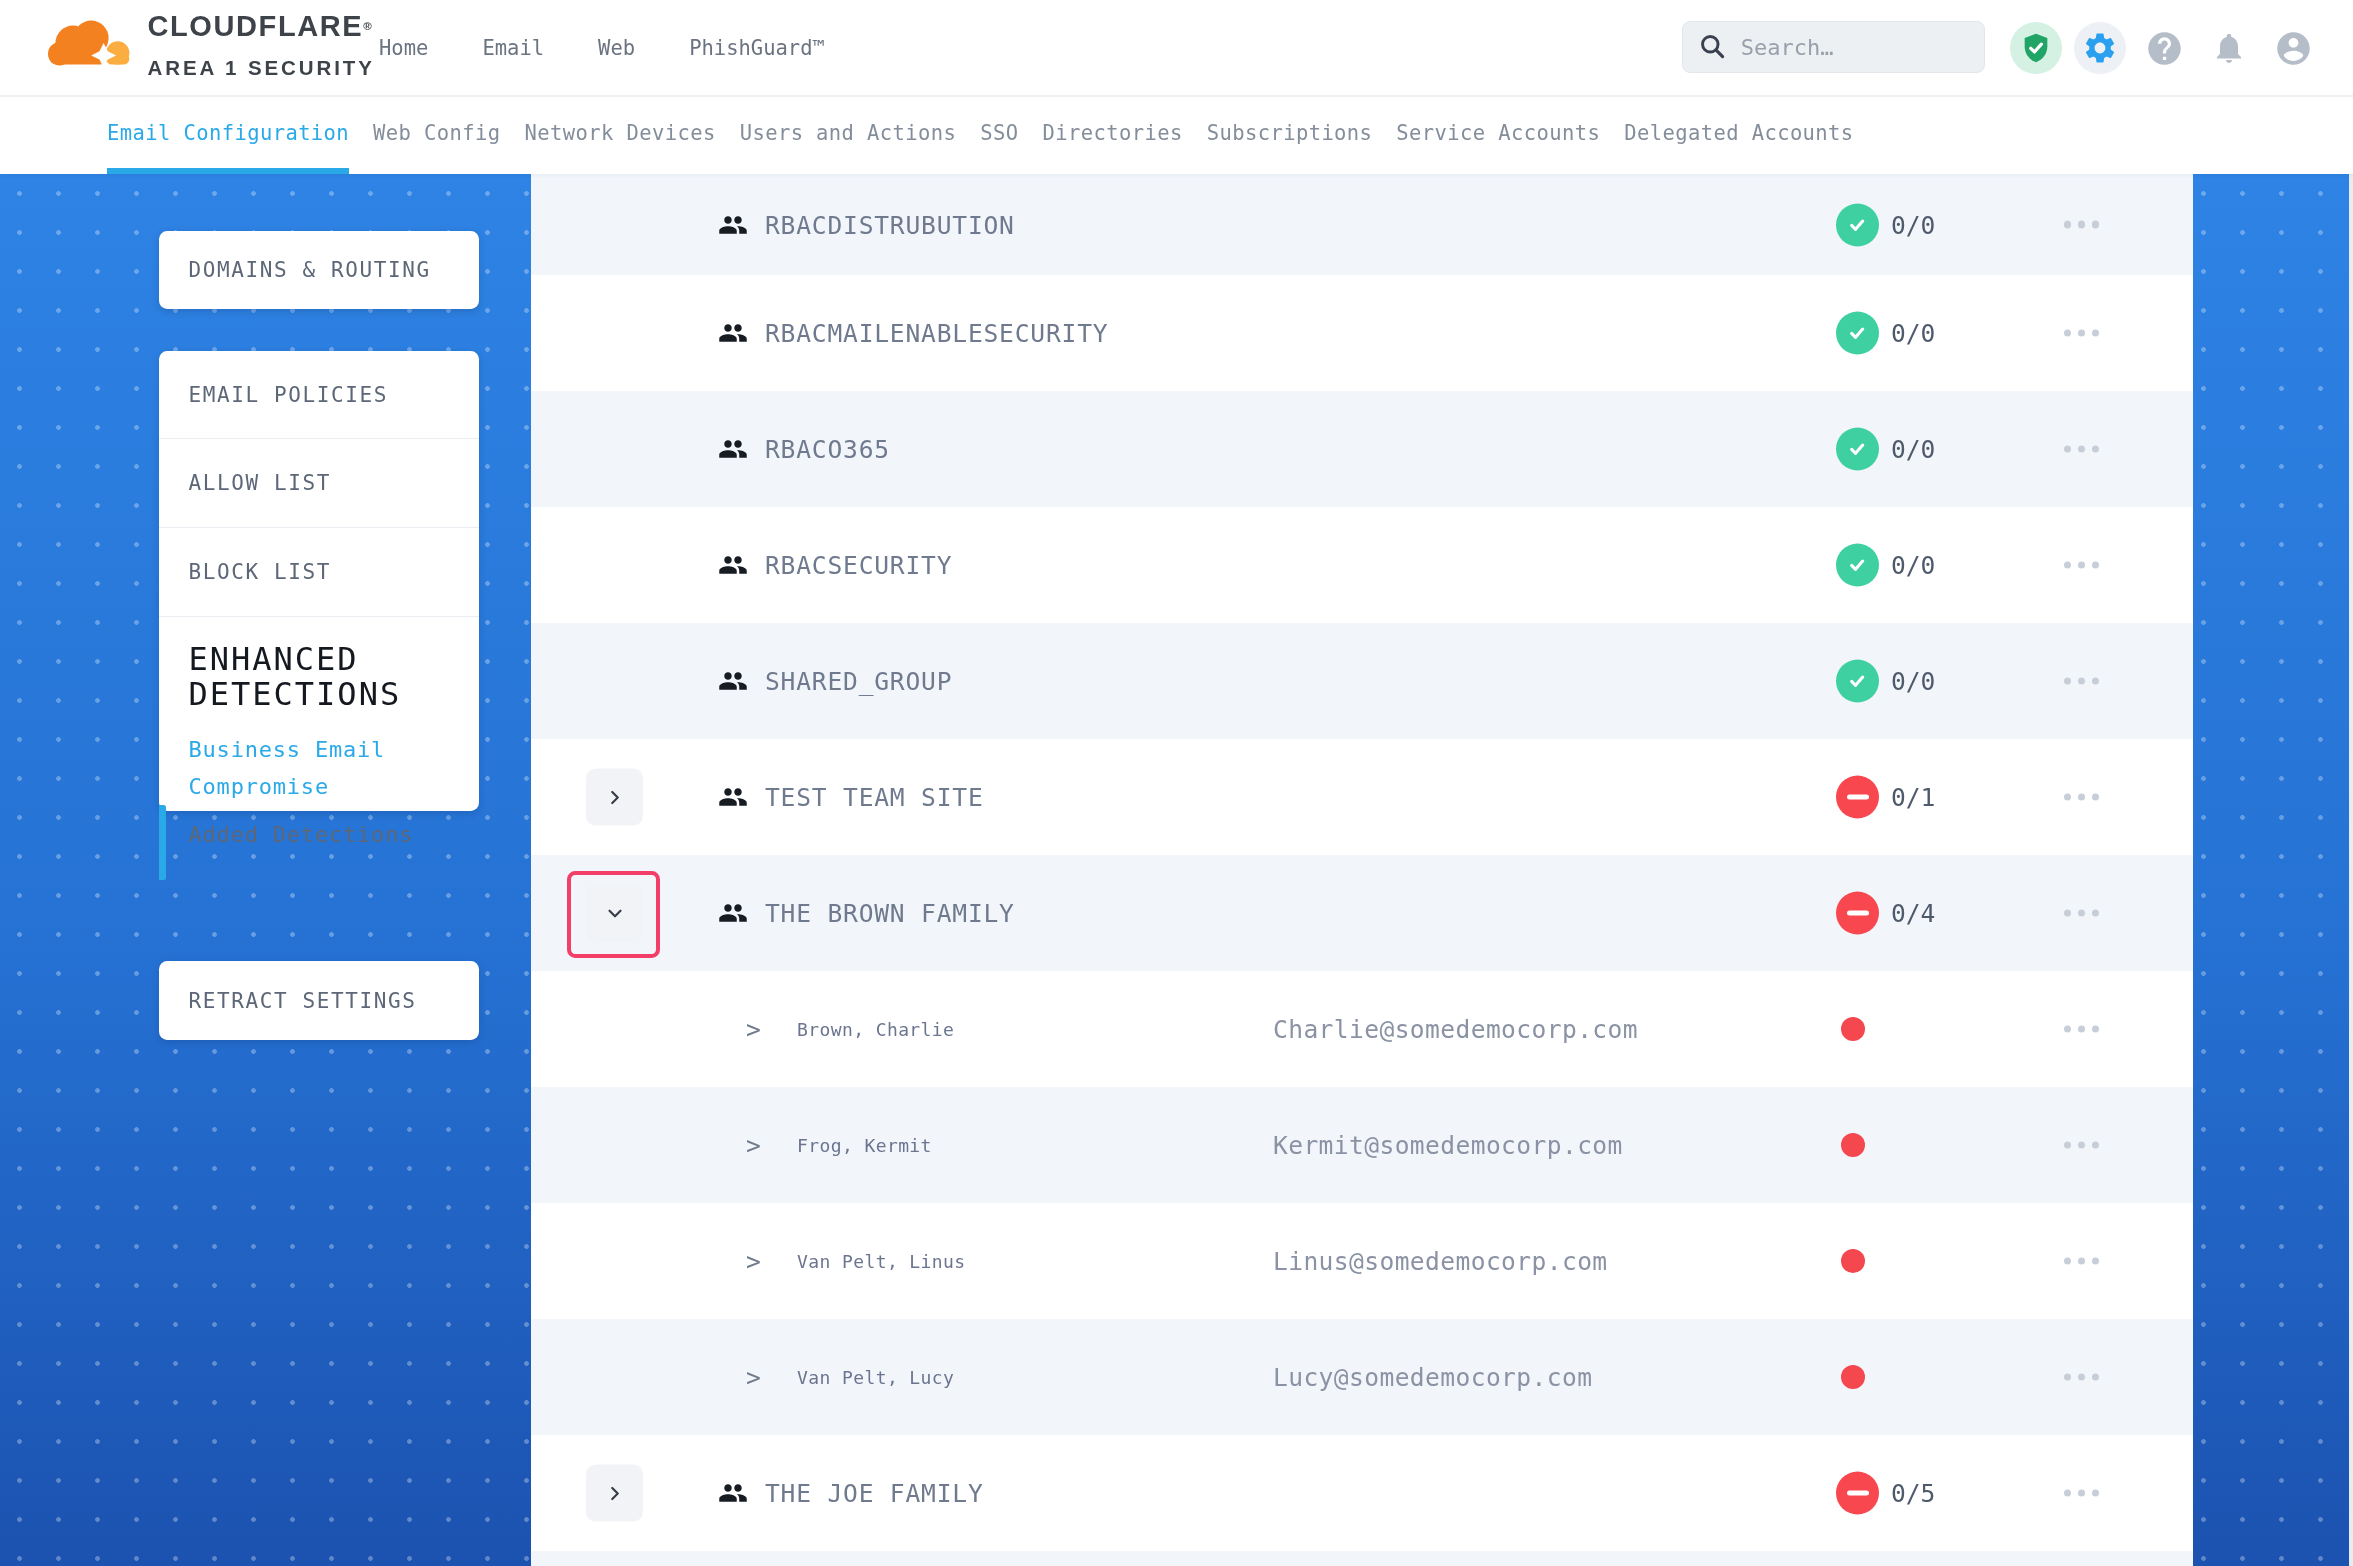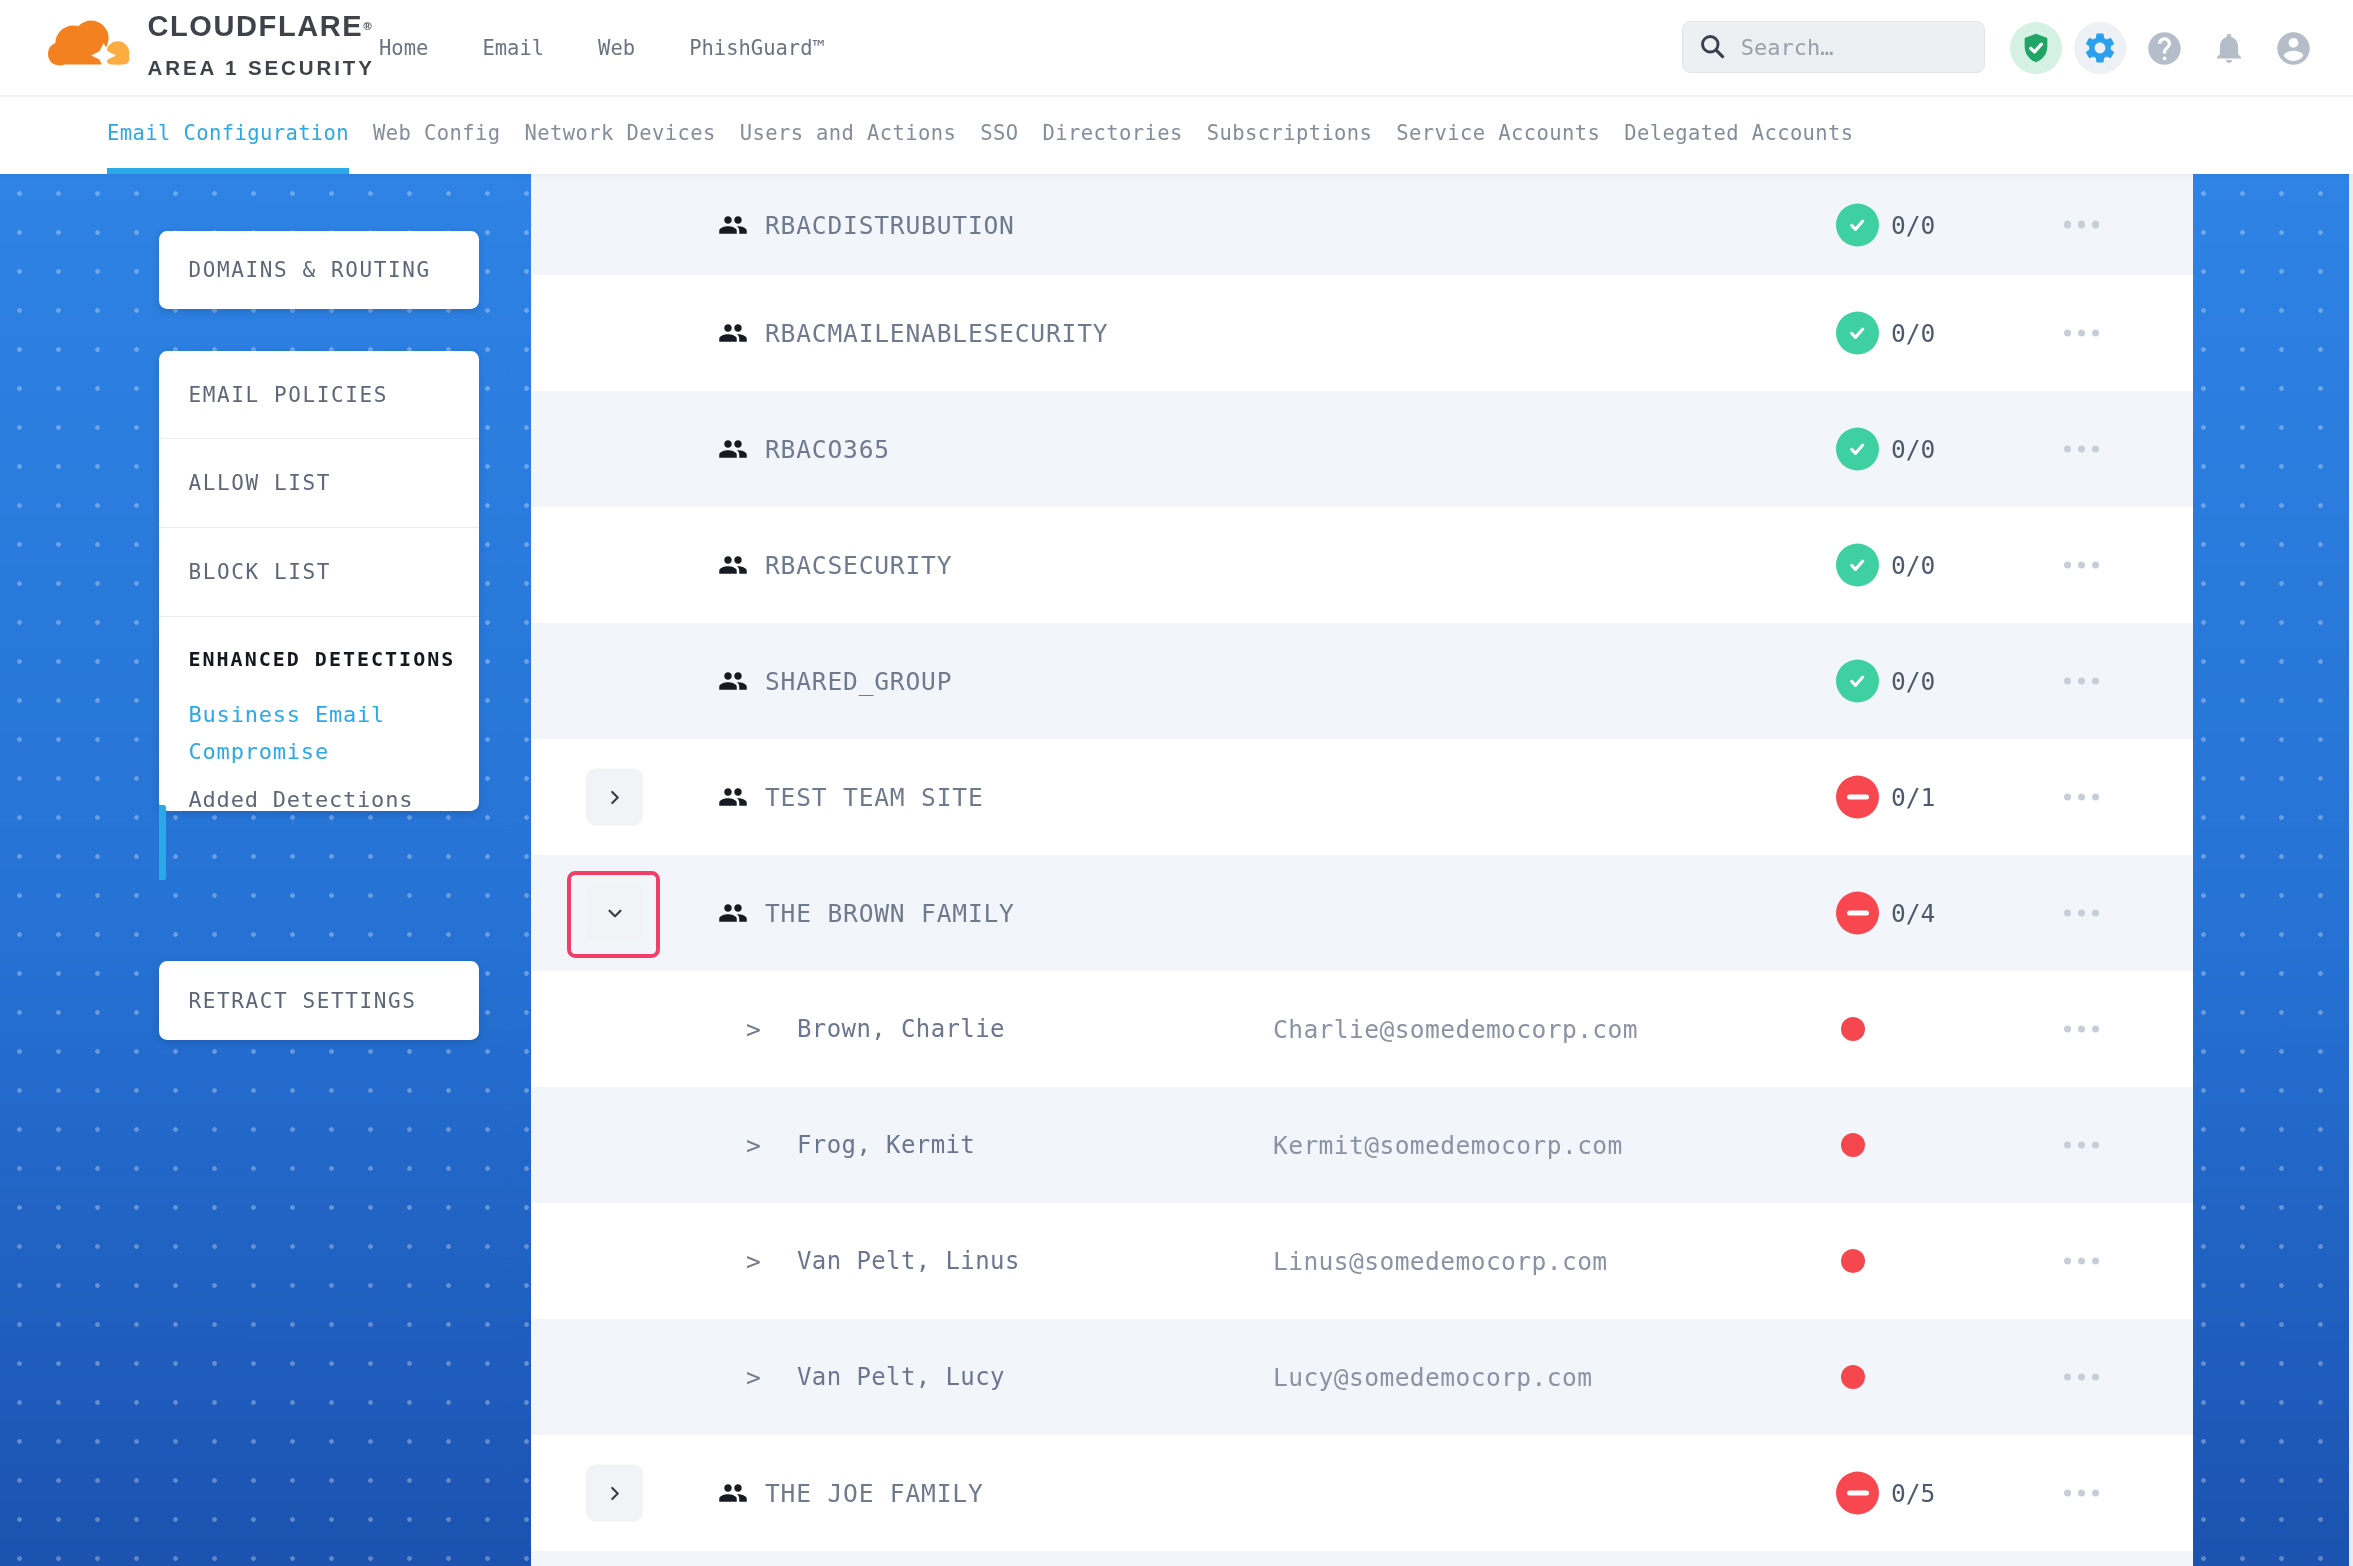--- a/index.html
+++ b/index.html
@@ -49,21 +49,21 @@
   
   .card{position:absolute;left:159px;width:320px;background:#fff;border-radius:8.2px;
         box-shadow:0 2.5px 7.4px rgba(15,45,95,.20);box-sizing:border-box;}
   .card1{top:57px;height:78px;display:flex;align-items:center;padding-left:29.5px;}
   .card2{top:177px;height:460px;}
   .card3{top:787px;height:79px;display:flex;align-items:center;padding-left:29.5px;}
   .side-label{font-size:21px;letter-spacing:1.6px;color:#5d6777;white-space:nowrap;cursor:pointer;}
   .sec{height:87px;display:flex;align-items:center;padding-left:29.5px;box-sizing:border-box;}
   .sec.bordered{border-top:0.8px solid #e9edf1;height:89px;}
   .enh{position:relative;border-top:0.8px solid #e9edf1;padding:24.6px 23px 0 29.5px;box-sizing:border-box;}
-  .enh-title{font-weight:bold;font-size:20px;color:#14181f;letter-spacing:2px;line-height:35px;width:270px;}
+  .enh-title{font-weight:normal;font-size:32px;color:#14181f;letter-spacing:2px;line-height:35px;width:270px;}
   .bec{margin-top:19.7px;font-size:22px;color:#2aa9e9;letter-spacing:0.8px;line-height:37px;width:246px;cursor:pointer;}
   .added{margin-top:16.4px;font-size:22px;color:#5d6777;letter-spacing:0.8px;cursor:pointer;}
   .blue-bar{position:absolute;left:0;top:188px;width:6.6px;height:75px;background:#2aa9e9;border-radius:0 2.5px 2.5px 0;}
 
   
   .content{position:absolute;left:531px;top:0;width:1662px;height:1393px;background:#fff;}
   .row{position:relative;width:100%;height:116px;}
   .row.first{height:101px;}
   .row.sliver{height:21px;}
   .row.light{background:#f2f6fb;}
@@ -80,21 +80,21 @@
          border-radius:50%;display:flex;align-items:center;justify-content:center;}
   .badge.check{background:#3ed0a0;}
   .badge.minus{background:#f8474f;}
   .minus-bar{width:22px;height:5.7px;border-radius:3.3px;background:#fff;}
   .count{position:absolute;left:1360px;top:50%;transform:translateY(-50%);font-size:24.6px;color:#4e5a6b;text-align:center;}
   .menu{position:absolute;left:1513px;top:50%;transform:translateY(-50%);width:75px;height:49px;
         display:flex;align-items:center;justify-content:center;cursor:pointer;background:none;border:none;}
   .dots{width:7.4px;height:7.4px;border-radius:50%;background:#c7ced8;
         box-shadow:14px 0 0 #c7ced8,-14px 0 0 #c7ced8;}
   .mchev{position:absolute;left:215px;top:50%;transform:translateY(-50%);font-size:24.6px;color:#707b8c;cursor:pointer;}
-  .mname{position:absolute;left:266px;top:50%;transform:translateY(-50%);font-size:24px;
+  .mname{position:absolute;left:266px;top:50%;transform:translateY(-50%);font-size:18px;
          letter-spacing:0.4px;color:#6b7590;white-space:nowrap;}
   .email{position:absolute;left:742px;top:50%;transform:translateY(-50%);font-size:24.6px;
          letter-spacing:0.4px;color:#8a92a4;white-space:nowrap;}
   .dot{position:absolute;left:1310px;top:50%;transform:translateY(-50%);width:24px;height:24px;
        border-radius:50%;background:#f5474e;}
   .hl-box{position:absolute;left:36px;top:15.6px;width:93px;height:87px;border:4.9px solid #f33e68;
           border-radius:8.2px;box-sizing:border-box;z-index:3;pointer-events:none;}
 
   .scrollstrip{position:absolute;right:0;top:96px;width:4.9px;height:1471px;background:#e9ecef;}
 </style>

